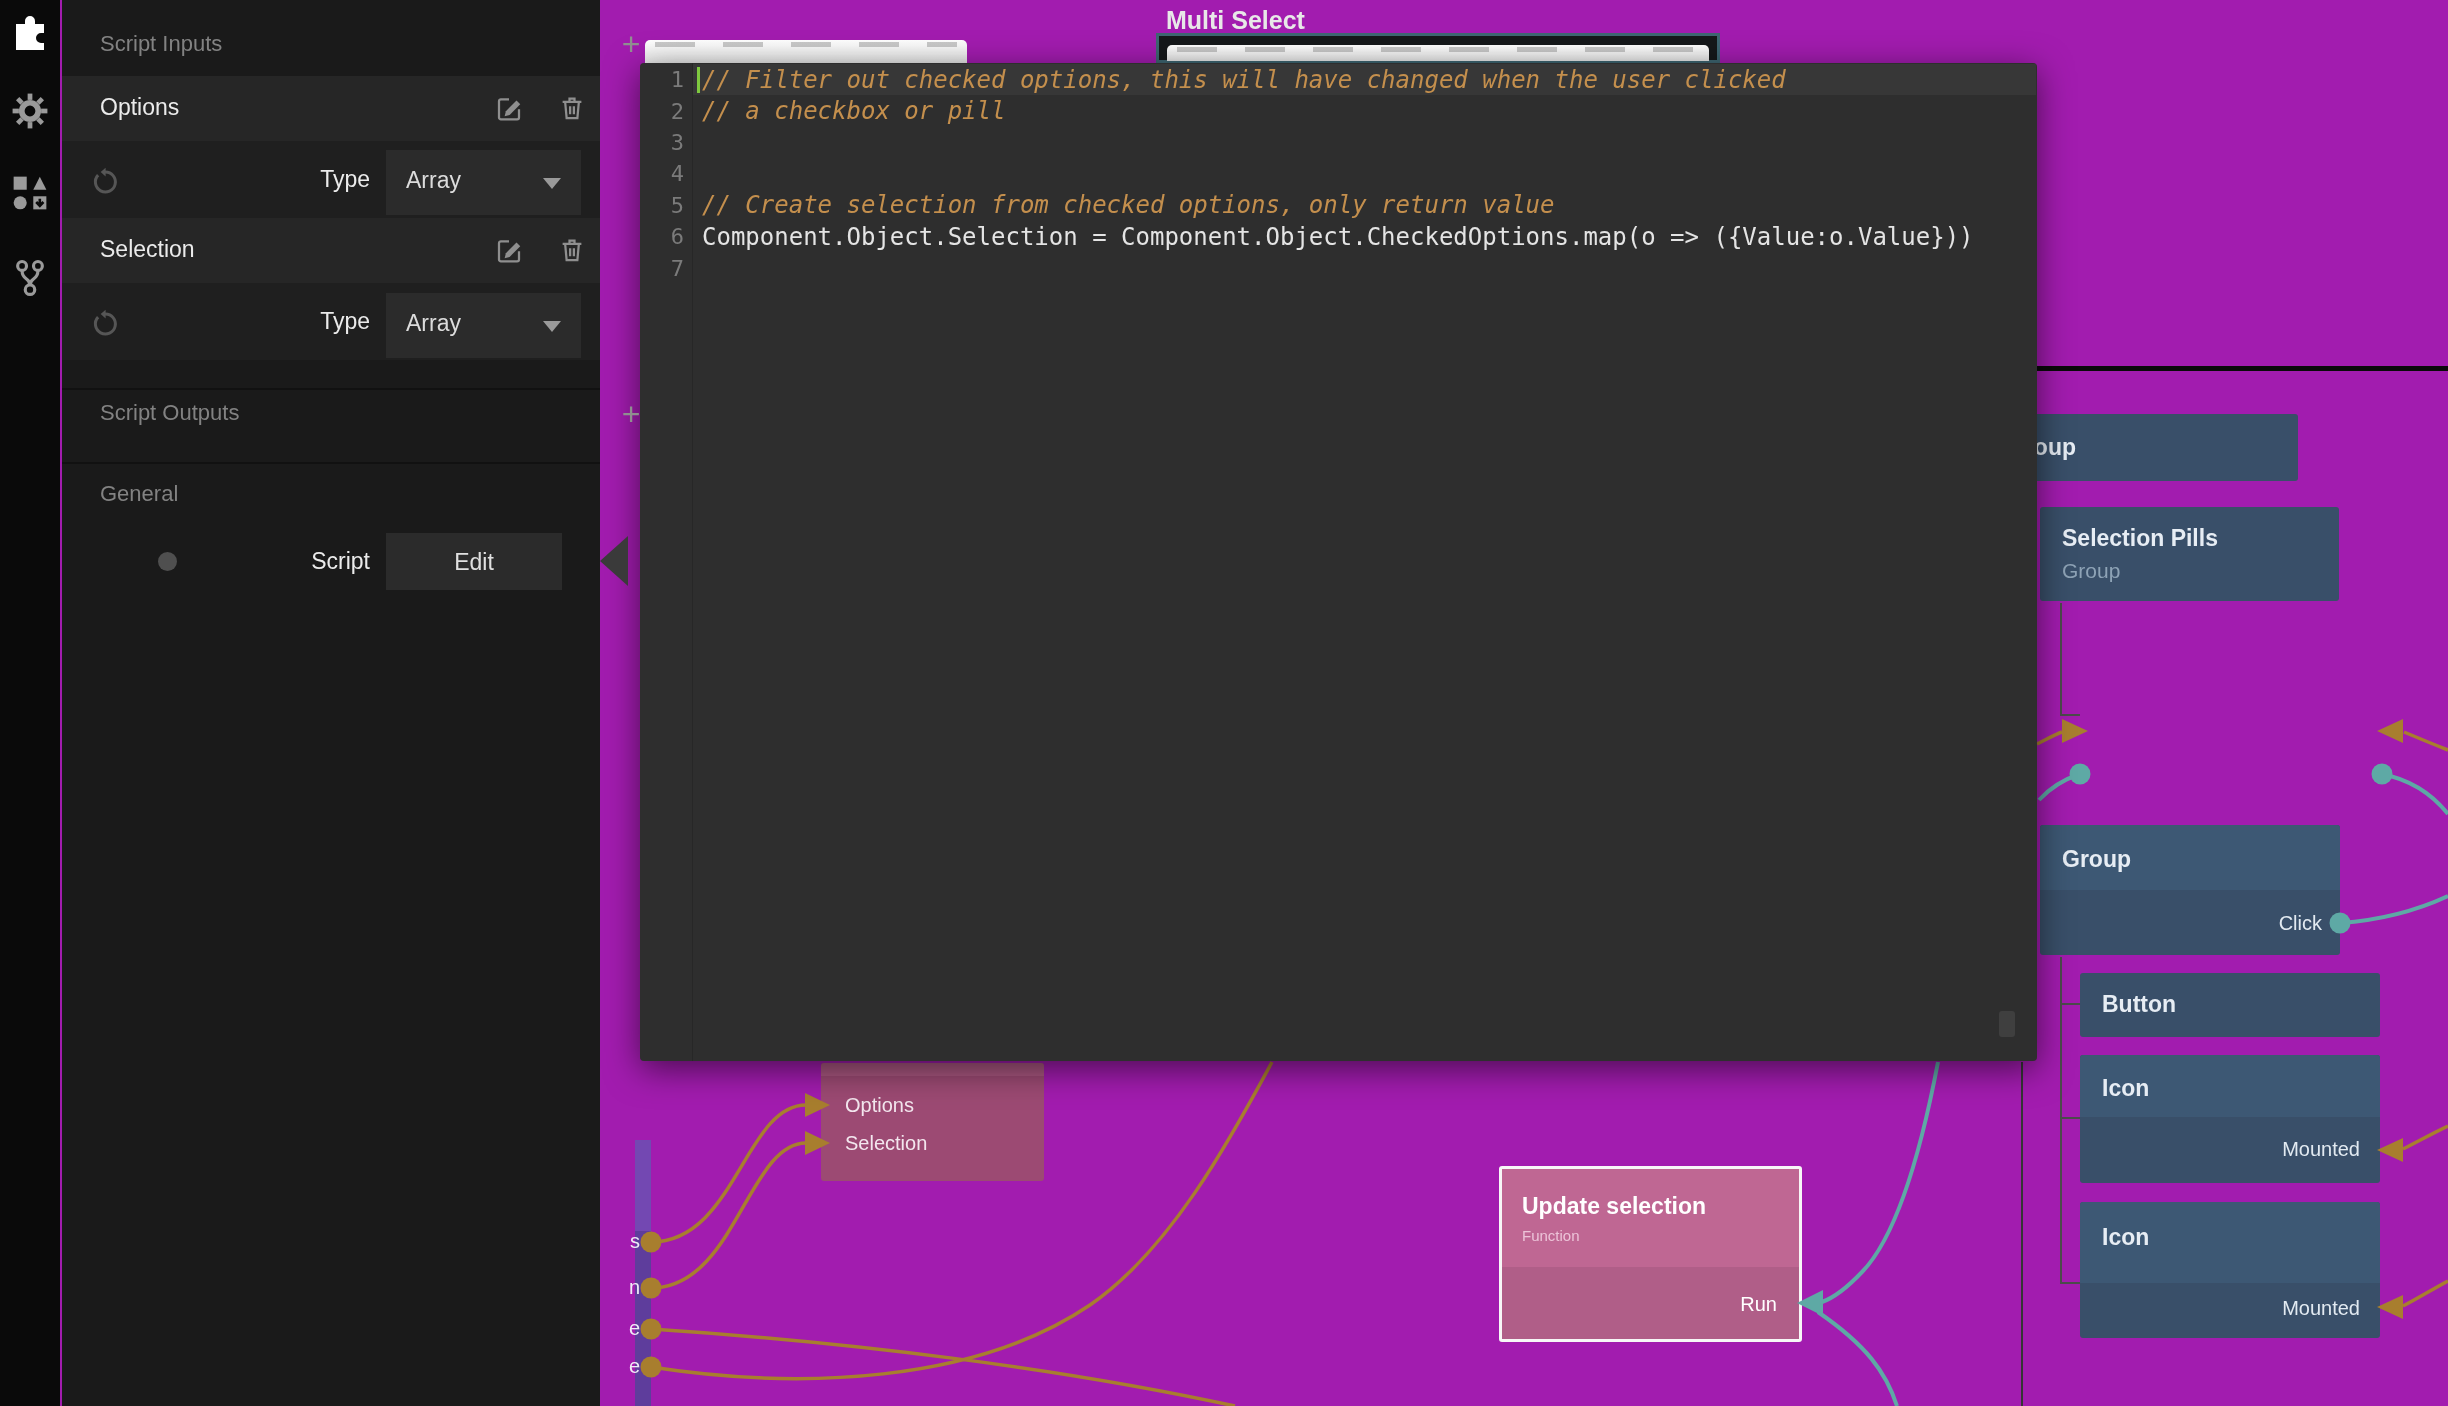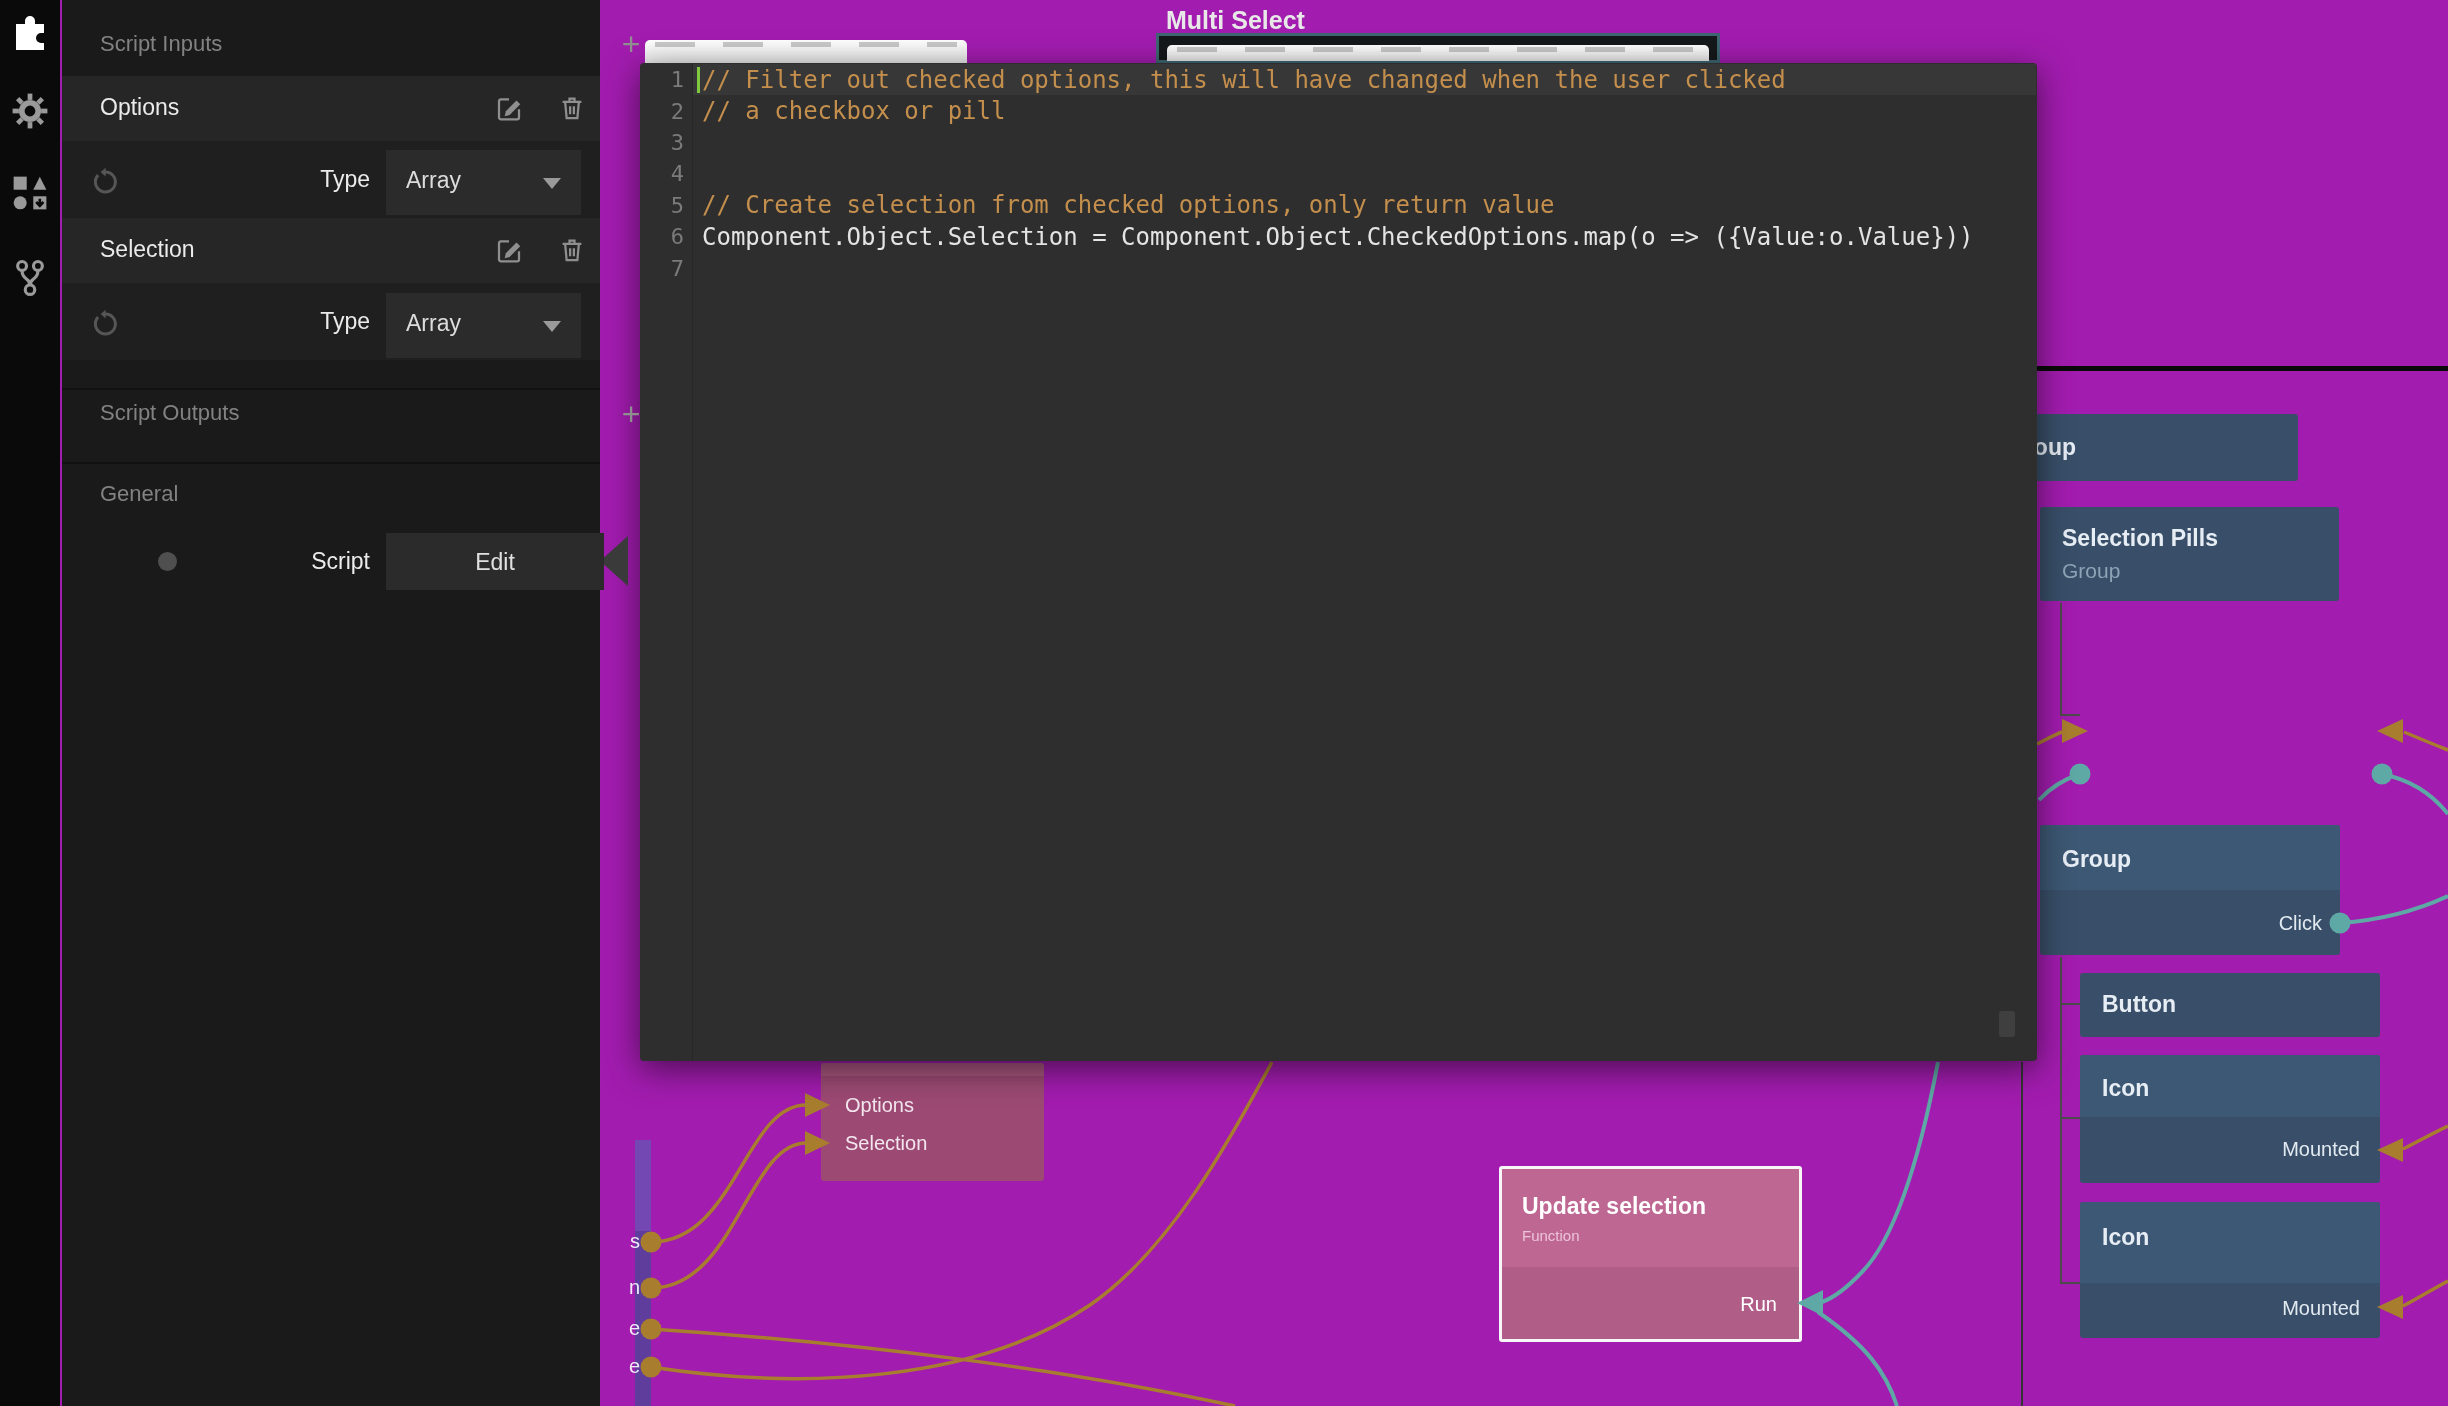--- a/index.html
+++ b/index.html
@@ -20,34 +20,34 @@
   .p-rowtitle{position:absolute;left:38px;color:#ebebeb;}
   .p-typerow{position:absolute;left:0;width:538px;background:#1f1f1f;}
   .p-label{position:absolute;color:#ebebeb;text-align:right;}
   .p-dd{position:absolute;left:324px;width:195px;height:65px;background:#2b2b2b;color:#dcdcdc;}
   .p-dd .val{position:absolute;left:20px;top:17px;}
   .caret{position:absolute;right:20px;top:28px;width:0;height:0;border-left:9px solid transparent;border-right:9px solid transparent;border-top:11px solid #9a9a9a;}
   .p-icon{position:absolute;color:#8f8f8f;}
   .p-reset{position:absolute;color:#565656;}
   .p-div{position:absolute;left:0;width:538px;height:2px;background:#111111;}
   .p-dot{position:absolute;width:19px;height:19px;border-radius:50%;background:#4f4f4f;}
-  .p-btn{position:absolute;left:324px;width:218px;height:57px;background:#2b2b2b;color:#e0e0e0;text-align:center;line-height:57px;}
+  .p-btn{position:absolute;left:324px;width:176px;height:57px;background:#2b2b2b;color:#e0e0e0;text-align:center;line-height:57px;}
 
   
   .editor{left:640px;top:63px;width:1397px;height:998px;background:#2e2e2e;z-index:10;border-radius:4px;
           box-shadow:0 8px 34px rgba(0,0,0,.55);font-family:"DejaVu Sans Mono",monospace;}
   .ed-arrow{left:600px;top:536px;width:0;height:0;border-top:25px solid transparent;border-bottom:25px solid transparent;border-right:28px solid #3a3a3a;z-index:11;}
   .ed-gutterline{position:absolute;left:52px;top:0;width:1px;height:998px;background:#272727;}
   .ed-hl{position:absolute;left:53px;top:1px;width:1343px;height:31px;background:#373737;}
   .ed-caret{position:absolute;left:57px;top:4px;width:3px;height:26px;background:#7ec93f;}
   .ed-lines{position:absolute;left:0;top:1px;width:1397px;}
   .ed-line{display:flex;height:31.4px;align-items:center;}
   .ed-num{width:44px;text-align:right;color:#7b7b7b;font-size:22px;flex:none;}
   .ed-text{margin-left:18px;font-size:24px;white-space:pre;color:#e4e4e4;}
-  .ed-line.comment .ed-text{color:#c48f4d;}
+  .ed-line.comment .ed-text{color:#c48f4d;font-style:italic;}
   .ed-scrollnub{position:absolute;left:1359px;top:948px;width:16px;height:26px;background:#3f3f3f;border-radius:3px;}
 
   
   .canvas{left:0;top:0;width:2448px;height:1406px;z-index:0;}
   .pv-divider{left:2037px;top:366px;width:411px;height:5px;background:#0a0a0a;}
   .pv-label{left:1166px;top:6px;font-size:25px;font-weight:600;color:#e8e8e8;}
   .pv-box{left:1156px;top:33px;width:564px;height:30px;border:3px solid #3e6672;background:#15181a;box-sizing:border-box;}
   .pv-bar{background:linear-gradient(#ffffff,#e9e9e9);border-radius:5px 5px 0 0;}
   .pv-dash{position:absolute;left:10px;right:10px;top:2px;height:5px;
            background:repeating-linear-gradient(90deg,#9f9f9f 0 40px,transparent 40px 68px);opacity:.55;}

